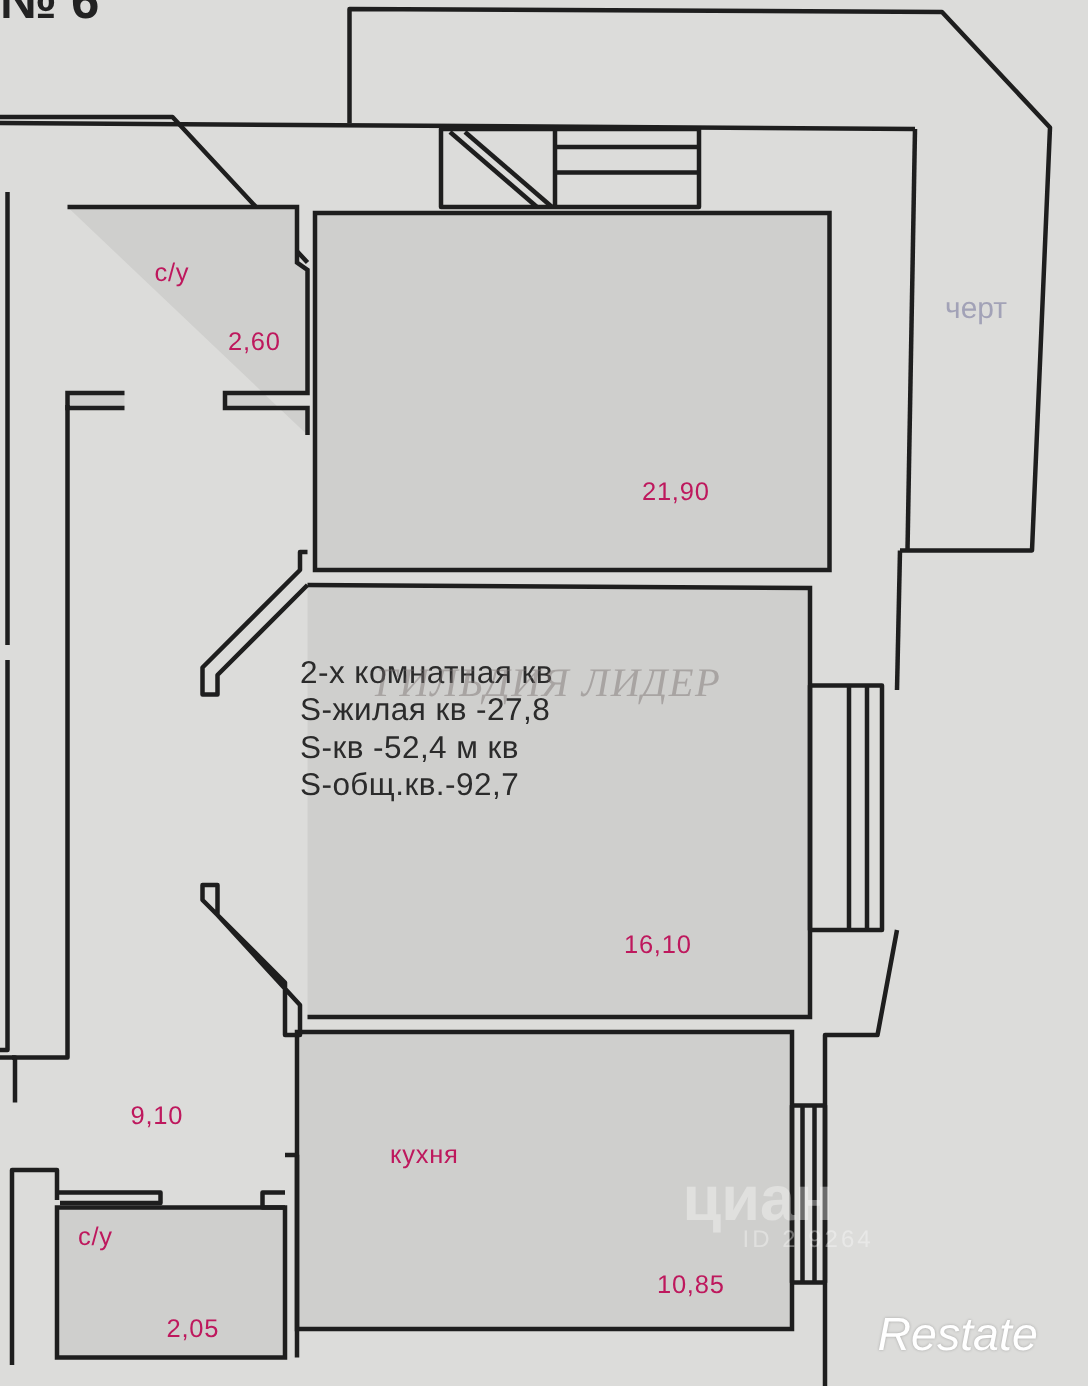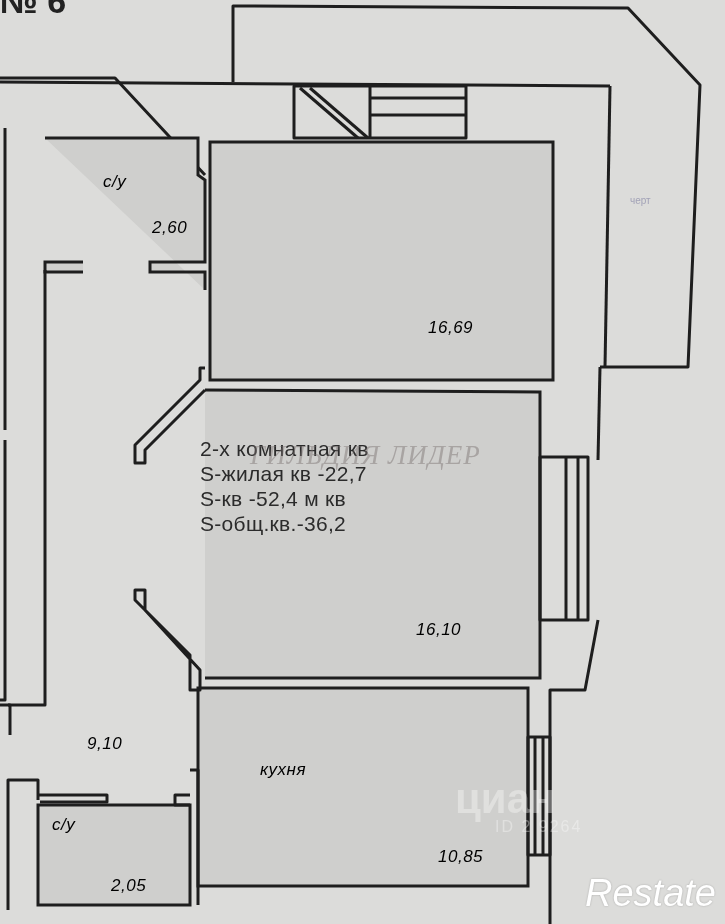--- a/index.html
+++ b/index.html
@@ -1,29 +1,29 @@
 <!DOCTYPE html>
 <html><head>
 <meta charset="utf-8">
 <style>
   html, body { margin:0; padding:0; }
   body { width:725px; height:924px; overflow:hidden; background:#dcdcda; position:relative;
          font-family:"Liberation Sans", sans-serif; }
   #plan { position:absolute; left:0; top:0; width:725px; height:924px; }
-  .lbl { position:absolute; color:#000000; font-size:17px; letter-spacing:0.5px; white-space:nowrap;font-style:italic; }
+  .lbl { position:absolute; color:#be185d; font-size:17px; letter-spacing:0.5px; white-space:nowrap; }
   .summary { position:absolute; left:200px; top:436px; color:#2b2b2b; font-size:21px; line-height:25px; letter-spacing:0.3px; }
   .summary div { white-space:nowrap; }
   .wm-lider { position:absolute; left:250px; top:440px; font-family:"Liberation Serif", serif; font-style:italic;
               font-size:27px; color:rgba(120,110,110,0.45); letter-spacing:1px; white-space:nowrap; }
   .wm-cian { position:absolute; left:455px; top:775px; font-size:42px; font-weight:bold; color:rgba(255,255,255,0.35); white-space:nowrap; }
   .wm-cian-sub { position:absolute; left:470px; top:818px; font-size:16px; color:rgba(255,255,255,0.35); letter-spacing:2px; white-space:nowrap;margin-left:25px; }
-  .wm-restate { position:absolute; left:585px; top:872px; font-size:38px; font-style:italic; color:#ffffff;
+  .wm-restate { position:absolute; left:585px; top:872px; font-size:31px; font-style:italic; color:#ffffff;
                 text-shadow:0 0 2px rgba(0,0,0,0.25); white-space:nowrap; }
   .apt-no { position:absolute; left:0; top:-18px; font-size:34px; font-weight:bold; color:#222; white-space:nowrap; }
-  .stamp { position:absolute; left:630px; top:195px; font-size:10px; color:rgba(90,90,140,0.45); white-space:nowrap; }
+  .stamp { position:absolute; left:630px; top:195px; font-size:20px; color:rgba(90,90,140,0.45); white-space:nowrap; }
 </style>
 </head>
 <body>
 
 <svg id="plan" viewBox="0 0 725 924" xmlns="http://www.w3.org/2000/svg">
 
   <rect x="0" y="0" width="725" height="924" fill="#dcdcda"></rect>
 
   <g fill="none" stroke="#1e1e1e" stroke-width="3" stroke-linejoin="round">
 
@@ -81,27 +81,27 @@
     <line x1="535" y1="737" x2="535" y2="855"></line>
     <line x1="543" y1="737" x2="543" y2="855"></line>
   </g>
 </svg>
 
 <div class="apt-no">№ 6</div>
 <div class="stamp">черт</div>
 
 <div class="lbl" style="left:103px;top:172px;">с/у</div>
 <div class="lbl" style="left:132px;top:218px;margin-left:20px;">2,60</div>
-<div class="lbl" style="left:428px;top:318px;">16,69</div>
+<div class="lbl" style="left:428px;top:318px;">21,90</div>
 
 <div class="summary">
   <div>2-х комнатная кв</div>
-  <div>S-жилая кв -22,7</div>
+  <div>S-жилая кв -27,8</div>
   <div>S-кв -52,4 м кв</div>
-  <div>S-общ.кв.-36,2</div>
+  <div>S-общ.кв.-92,7</div>
 </div>
 <div class="wm-lider">ГИЛЬДИЯ ЛИДЕР</div>
 
 <div class="lbl" style="left:416px;top:620px;">16,10</div>
 <div class="lbl" style="left:87px;top:734px;">9,10</div>
 <div class="lbl" style="left:260px;top:760px;">кухня</div>
 <div class="lbl" style="left:414px;top:847px;margin-left:24px;">10,85</div>
 <div class="lbl" style="left:52px;top:815px;">с/у</div>
 <div class="lbl" style="left:111px;top:876px;text-align:center;">2,05</div>
 

